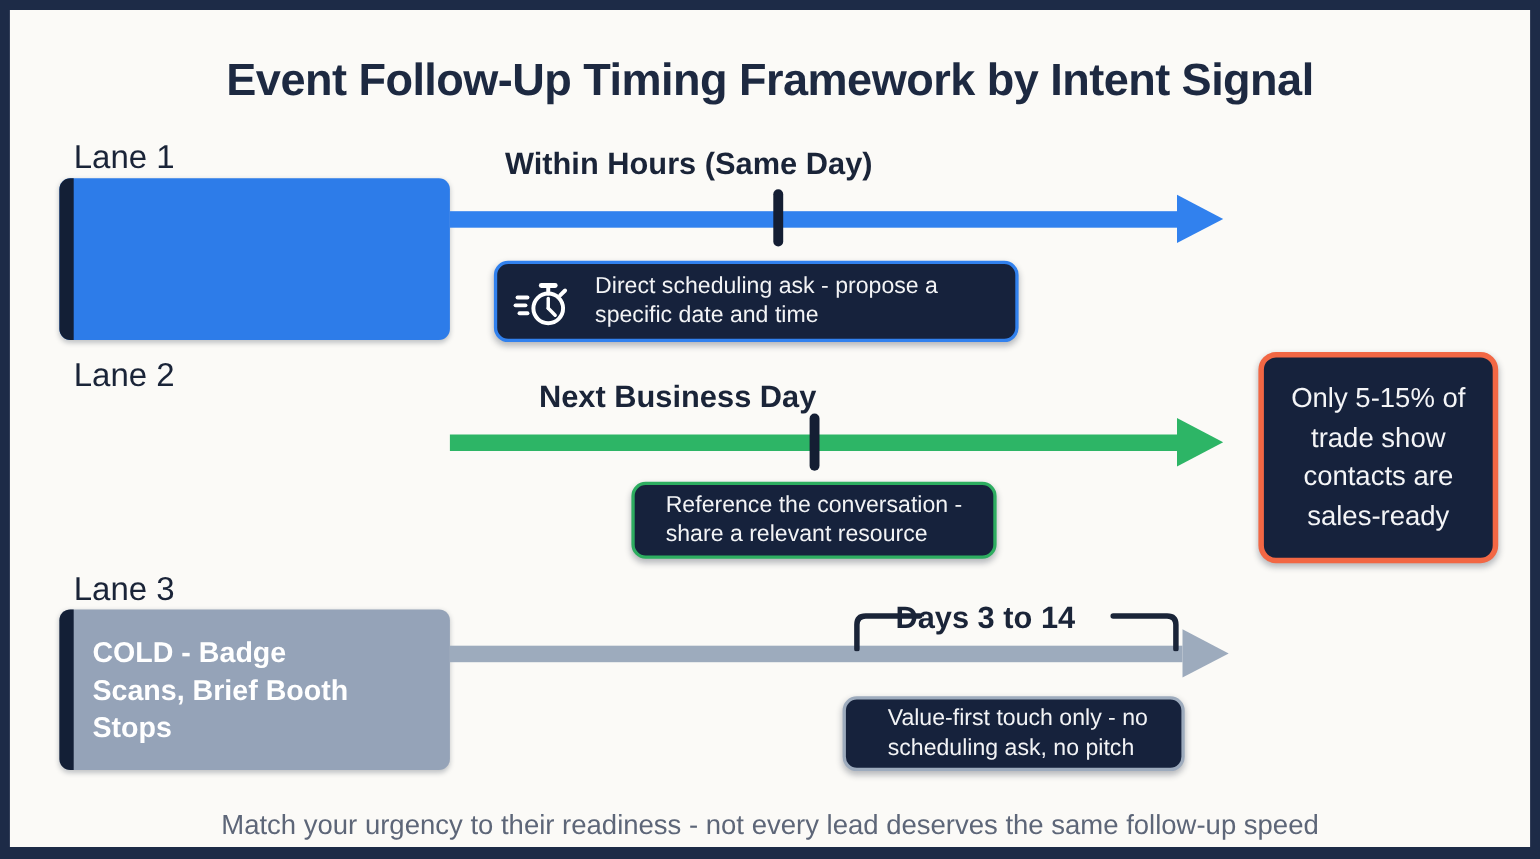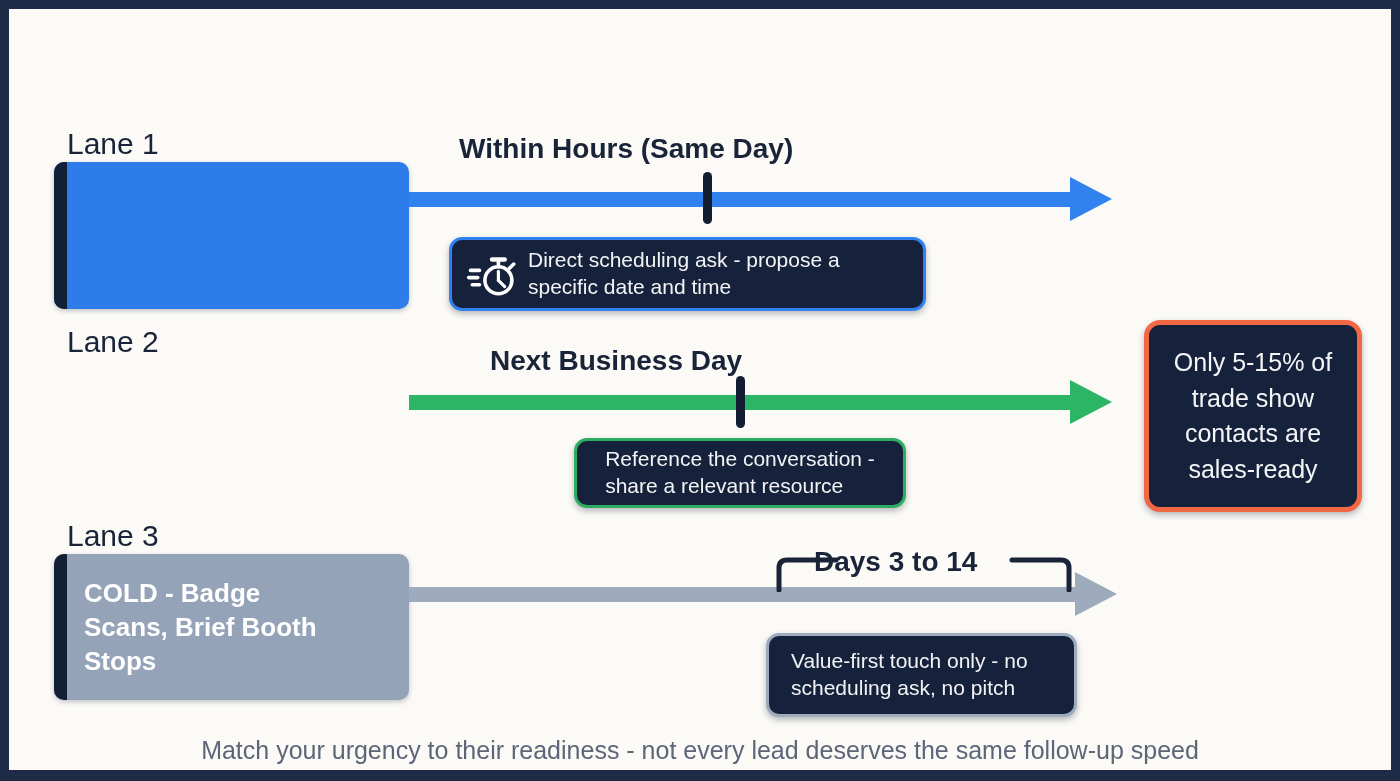--- a/index.html
+++ b/index.html
@@ -82,29 +82,29 @@
   .callout {
     position: absolute;
     background: #16223c; border-radius: 13px;
     display: flex; align-items: center;
     color: #f2f3f5;
     box-shadow: 0 3px 6px rgba(20,30,50,0.3);
   }
   .callout-text { font-size: 21px; line-height: 1.28; white-space: pre-line; }
   .c1 {
     left: 440px; top: 228px; width: 477px; height: 74px;
-    border: 3px solid #3181ee; padding: 0 12px 0 14px; gap: 8px;
+    border: 3px solid #3181ee; padding: 0 12px 0 14px; gap: 21px;
   }
   .c2 {
     left: 565px; top: 429px; width: 332px; height: 70px;
     border: 3px solid #2dad60; justify-content: center; text-align: left;
   }
   .c3 {
-    left: 757px; top: 624px; width: 311px; height: 84px;
-    border: 3px solid #9dabbd; padding-left: 22px;
+    left: 757px; top: 624px; width: 311px; height: 68px;
+    border: 3px solid #9dabbd; padding-left: 38px;
   }
 
   .stat-box {
     position: absolute; left: 1135px; top: 311px; width: 218px; height: 192px;
     background: #16223c; border: 5px solid #f26744; border-radius: 16px;
     display: flex; align-items: center; justify-content: center;
     box-shadow: 0 3px 6px rgba(20,30,50,0.3);
   }
   .stat-text {
     font-size: 25px; color: #f4f5f7; line-height: 1.42;
@@ -117,20 +117,21 @@
     font-size: 25px; color: #5d6678;
   }
 
   .stopwatch { flex: 0 0 auto; }
 </style>
 </head>
 <body>
 
 <div class="frame">
 
+  <div class="title">Event Follow-Up Timing Framework by Intent Signal</div>
 
   <div class="lane-label ll1">Lane 1</div>
   <div class="lane-box lb1">
     <div class="edge"></div>
   </div>
   <div class="shaft s1"></div>
   <div class="head h1"></div>
   <div class="timing t1">Within Hours (Same Day)</div>
   <div class="tick k1"></div>
   <div class="callout c1">

